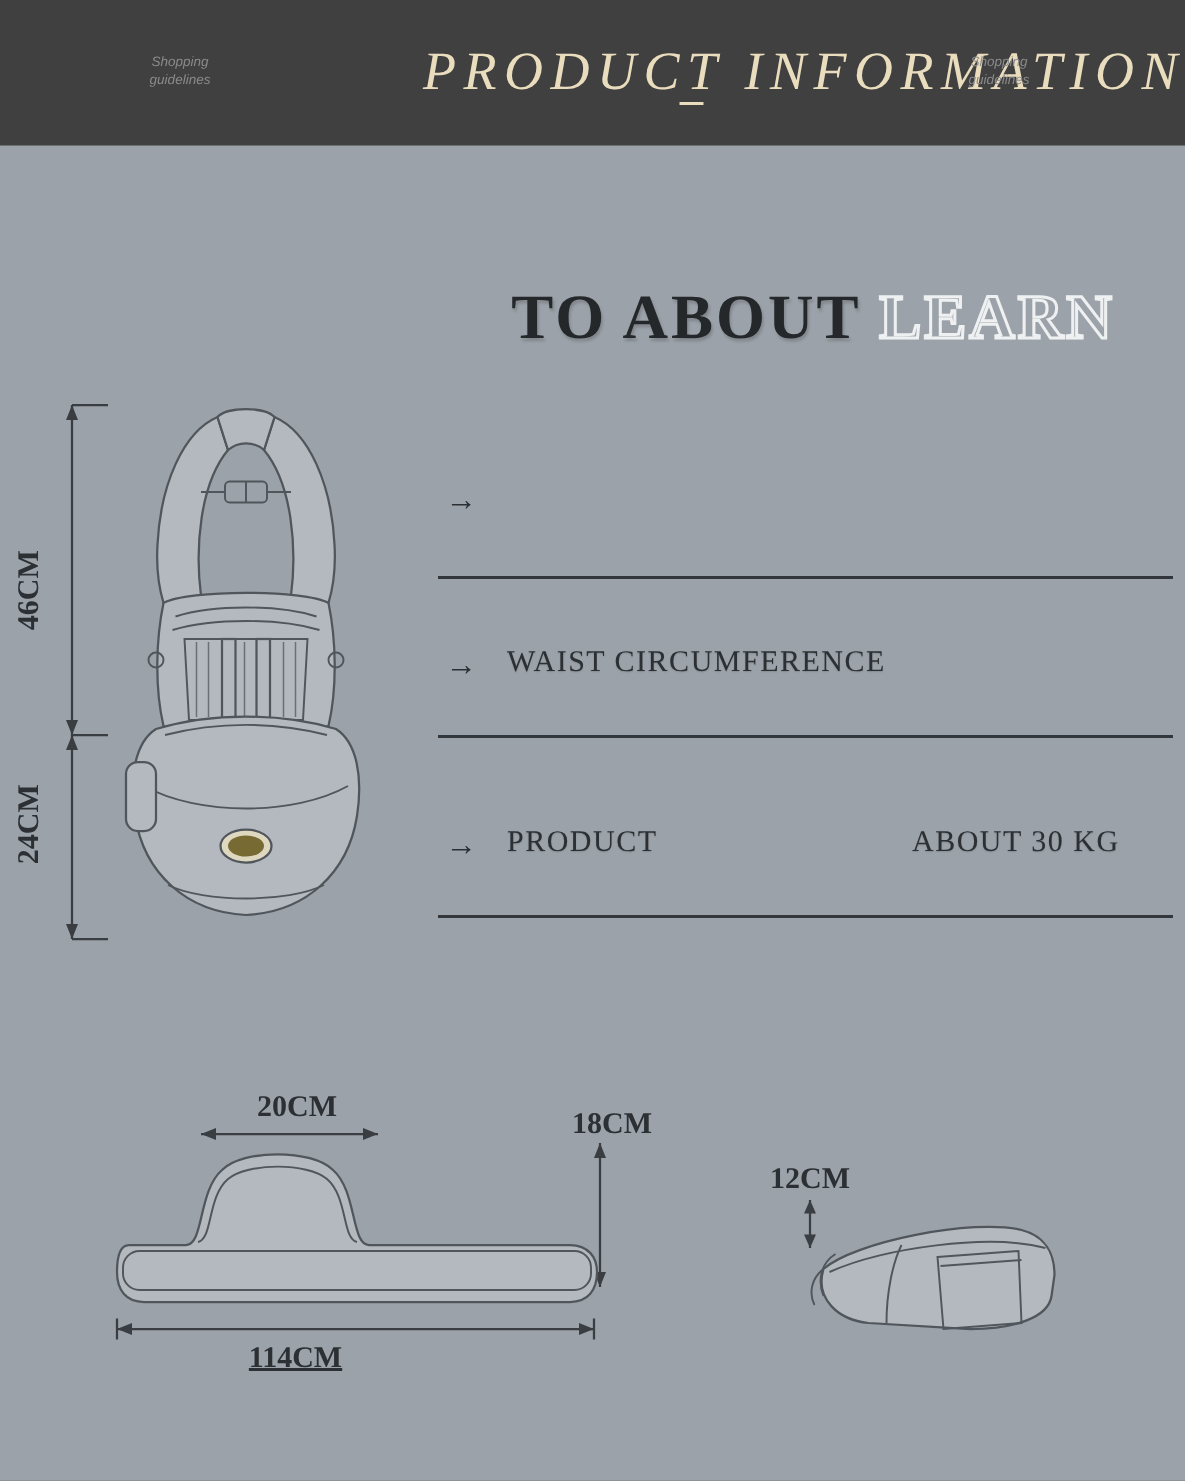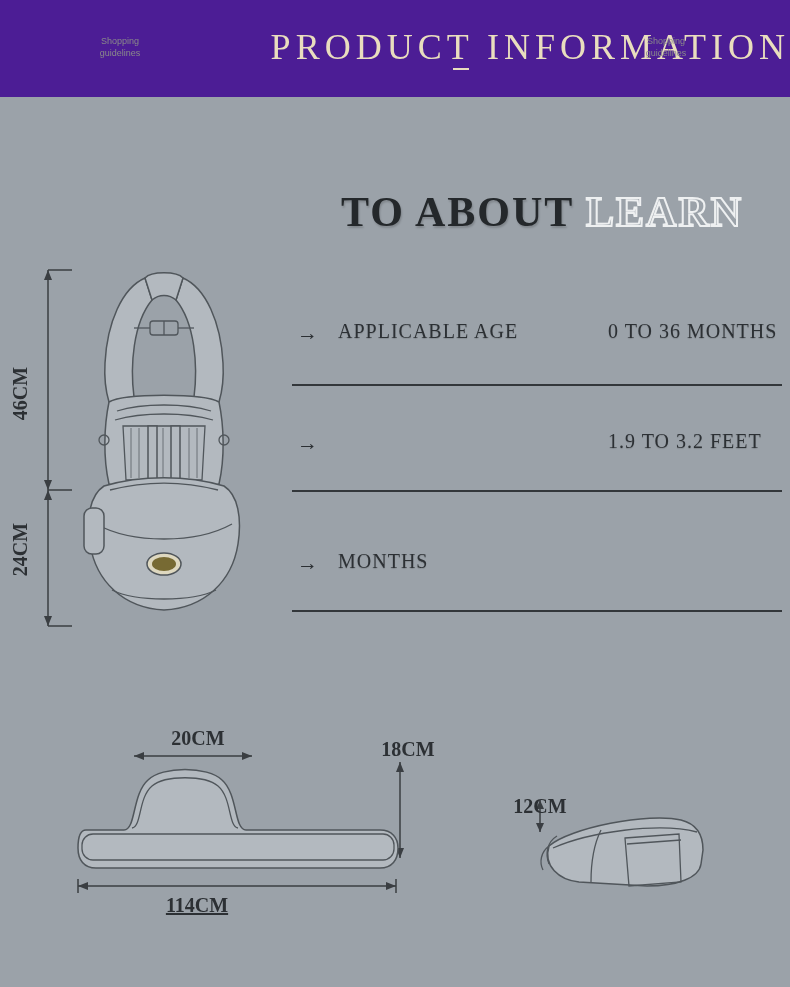--- a/index.html
+++ b/index.html
@@ -3,21 +3,21 @@
 <meta charset="utf-8">
 <style>
   * { margin:0; padding:0; box-sizing:border-box; }
   body { background:#666; }
   .page {
     position:relative; width:790px; height:987px; margin:0 auto;
     background:#9ba2a9; overflow:hidden;
     font-family:"Liberation Serif", serif; color:#2d3135;
   }
   
-  .header { position:absolute; left:0; top:0; width:790px; height:97px; background:#4c1d95; }
+  .header { position:absolute; left:0; top:0; width:790px; height:97px; background:#404040;font-style:italic; }
   .header-title {
     position:absolute; left:0; right:0; top:26px; text-align:right;
     font-size:36px; letter-spacing:5px; color:#e9ddbe; font-weight:400;
   }
   .title-underline { position:absolute; left:453px; top:68px; width:16px; height:2px; background:#e9ddbe; }
   .header-note {
     position:absolute; top:35px; width:56px; text-align:center;
     font-family:"Liberation Sans", sans-serif; font-size:9px; line-height:1.35; color:#8a8a8a;
   }
   .header-note.left { left:92px; }
@@ -39,21 +39,21 @@
   .row-1 { top:320px; } .row-2 { top:430px; } .row-3 { top:550px; }
   .spec-sep { position:absolute; left:292px; width:490px; height:2px; background:#33373b; }
   .sep-1 { top:384px; } .sep-2 { top:490px; } .sep-3 { top:610px; }
   
   .dim-label { position:absolute; font-size:20px; font-weight:700; color:#2c3034; text-align:center; }
   .dim-46  { left:-15px; top:382px; width:70px; transform:rotate(-90deg); }
   .dim-24  { left:-15px; top:538px; width:70px; transform:rotate(-90deg); }
   .dim-20  { left:158px; top:727px; width:80px; }
   .dim-18  { left:368px; top:738px; width:80px; }
   .dim-114 { left:152px; top:894px; width:90px;text-decoration:underline; }
-  .dim-12  { left:505px; top:775px; width:70px;margin-top:20px; }
+  .dim-12  { left:505px; top:775px; width:70px; }
   
   svg { position:absolute; overflow:visible; }
   .sketch-stroke { fill:#b3b9bf; stroke:#50565b; stroke-width:1.5; }
   .line-only { fill:none; stroke:#50565b; stroke-width:1.3; }
   .hatch { stroke:#6a7076; stroke-width:1; }
   .dim-line { stroke:#3a3e42; stroke-width:1.5; fill:none; }
   .dim-arrow { fill:#3a3e42; stroke:none; }
 </style>
 </head>
 <body>
@@ -70,34 +70,33 @@
     <div class="header-note right">
       <div>Shopping</div>
       <div>guidelines</div>
     </div>
   </div>
 
   <div class="hero-title"><span>TO ABOUT </span><span class="outline">LEARN</span></div>
 
   <div class="spec-row row-1">
     <span class="arrow">→</span>
-    <span class="label">APPLICABLE AGE</span>
-    <span class="value">0 TO 36 MONTHS</span>
   </div>
   <div class="spec-sep sep-1"></div>
 
   <div class="spec-row row-2">
     <span class="arrow">→</span>
-    <span class="value">1.9 TO 3.2 FEET</span>
+    <span class="label">WAIST CIRCUMFERENCE</span>
   </div>
   <div class="spec-sep sep-2"></div>
 
   <div class="spec-row row-3">
     <span class="arrow">→</span>
-    <span class="label">MONTHS</span>
+    <span class="label">PRODUCT</span>
+    <span class="value">ABOUT 30 KG</span>
   </div>
   <div class="spec-sep sep-3"></div>
 
   <svg style="left:30px; top:266px;" width="44" height="364" viewBox="0 0 44 364">
     <line class="dim-line" x1="18" y1="4" x2="18" y2="360"></line>
     <line class="dim-line" x1="18" y1="4" x2="42" y2="4"></line>
     <line class="dim-line" x1="18" y1="224" x2="42" y2="224"></line>
     <line class="dim-line" x1="18" y1="360" x2="42" y2="360"></line>
     <polygon class="dim-arrow" points="18,4 14,14 22,14"></polygon>
     <polygon class="dim-arrow" points="18,224 14,214 22,214"></polygon>

